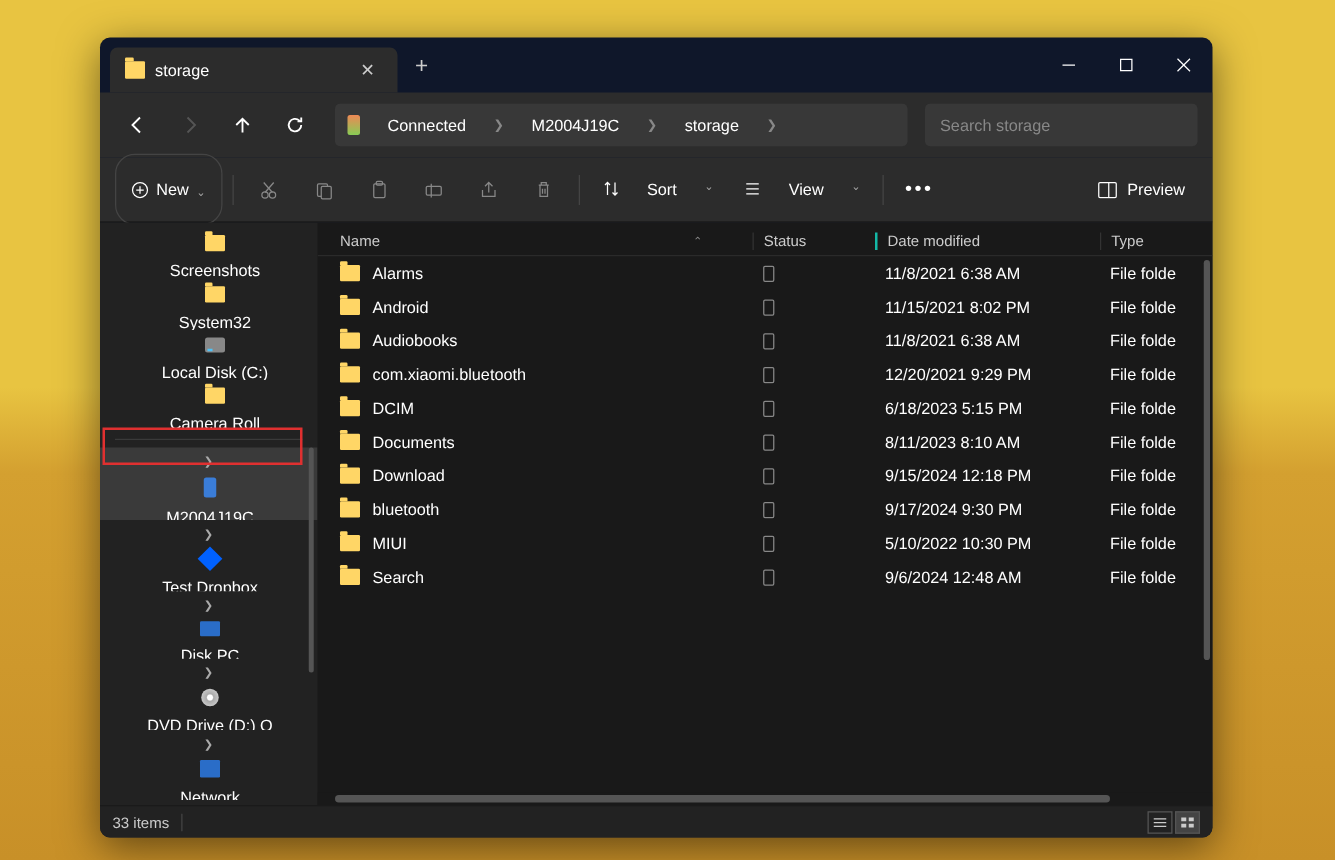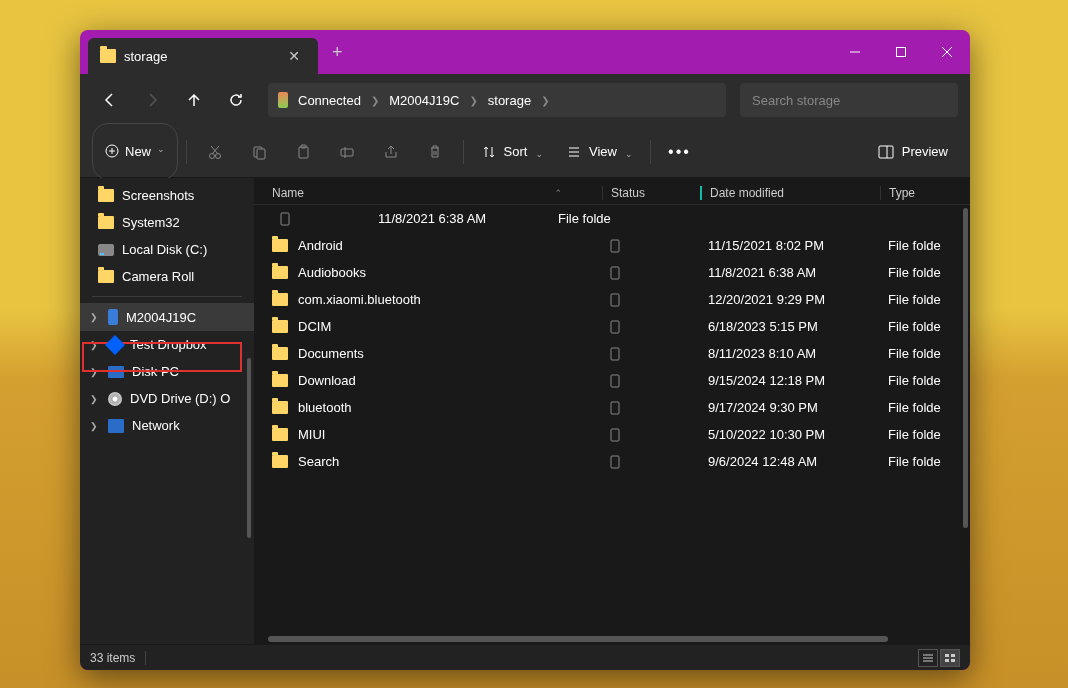--- a/index.html
+++ b/index.html
@@ -1,42 +1,42 @@
 <!DOCTYPE html>
 <html><head>
 <meta charset="utf-8">
 <style>
 * { margin: 0; padding: 0; box-sizing: border-box; font-family: 'Segoe UI', Tahoma, sans-serif; }
 body { width: 1068px; height: 688px; background: linear-gradient(180deg, #e8c441 0%, #e8c441 45%, #d4a030 55%, #c89028 100%); overflow: hidden; position: relative; }
-.window { position: absolute; left: 80px; top: 30px; width: 890px; height: 640px; background: #a21caf; border-radius: 8px; box-shadow: 0 8px 32px rgba(0,0,0,0.5); display: flex; flex-direction: column; overflow: hidden; }
+.window { position: absolute; left: 80px; top: 30px; width: 890px; height: 640px; background: #0f172a; border-radius: 8px; box-shadow: 0 8px 32px rgba(0,0,0,0.5); display: flex; flex-direction: column; overflow: hidden; }
 .titlebar { height: 44px; display: flex; align-items: center; padding: 0 0 0 8px; }
 .tab { display: flex; align-items: center; background: #2c2c2c; border-radius: 6px 6px 0 0; padding: 8px 12px; gap: 8px; height: 36px; margin-top: 8px; min-width: 230px; }
 .tab-icon { width: 16px; height: 14px; background: #ffd666; border-radius: 1px; position: relative; }
 .tab-icon::before { content: ''; position: absolute; top: -3px; left: 0; width: 7px; height: 3px; background: #ffd666; border-radius: 1px 1px 0 0; }
 .tab-title { color: #fff; font-size: 13px; flex: 1; }
 .tab-close { color: #ccc; font-size: 14px; padding: 2px 6px; cursor: pointer; }
 .newtab { color: #ccc; font-size: 18px; padding: 0 14px; cursor: pointer; }
 .wincontrols { margin-left: auto; display: flex; }
 .wincontrol { width: 46px; height: 44px; display: flex; align-items: center; justify-content: center; color: #fff; cursor: pointer; font-size: 13px; }
 .navbar { height: 52px; display: flex; align-items: center; padding: 0 12px; gap: 6px; background: #2c2c2c; }
 .nav-btn { width: 36px; height: 36px; display: flex; align-items: center; justify-content: center; color: #ccc; cursor: pointer; border-radius: 4px; }
 .nav-btn.disabled { color: #555; }
-.addressbar { flex: 1; height: 34px; background: #383838; border-radius: 4px; display: flex; align-items: center; padding: 0 10px; gap: 10px; color: #fff; font-size: 13px; margin: 0 8px; }
+.addressbar { flex: 1; height: 34px; background: #383838; border-radius: 4px; display: flex; align-items: center; padding: 0 10px; gap: 22px; color: #fff; font-size: 13px; margin: 0 8px; }
 .crumb { display: flex; align-items: center; gap: 10px; cursor: pointer; }
 .crumb-sep { color: #888; font-size: 10px; }
 .searchbox { width: 218px; height: 34px; background: #383838; border-radius: 4px; display: flex; align-items: center; padding: 0 12px; color: #888; font-size: 13px; }
 .toolbar { height: 52px; display: flex; align-items: center; padding: 0 12px; gap: 4px; background: #2c2c2c; border-bottom: 1px solid #1a1a1a; }
-.tool-new { display: flex; align-items: flex-start; gap: 6px; padding: 20px 12px; border: 1px solid #444; border-radius: 16px; color: #fff; font-size: 13px; cursor: pointer; }
+.tool-new { display: flex; align-items: flex-end; gap: 6px; padding: 20px 12px; border: 1px solid #444; border-radius: 16px; color: #fff; font-size: 13px; cursor: pointer; }
 .tool-btn { width: 40px; height: 36px; display: flex; align-items: center; justify-content: center; color: #888; cursor: pointer; }
 .tool-sep { width: 1px; height: 24px; background: #444; margin: 0 4px; }
-.tool-sort, .tool-view { display: flex; align-items: flex-end; gap: 8px; padding: 6px 10px; color: #fff; font-size: 13px; cursor: pointer; }
+.tool-sort, .tool-view { display: flex; align-items: flex-start; gap: 22px; padding: 6px 10px; color: #fff; font-size: 13px; cursor: pointer; }
 .tool-preview { margin-left: auto; display: flex; align-items: center; gap: 8px; padding: 6px 10px; color: #fff; font-size: 13px; cursor: pointer; }
 .body { flex: 1; display: flex; background: #191919; overflow: hidden; }
 .sidebar { width: 174px; background: #222; display: flex; flex-direction: column; padding: 4px 0; overflow: hidden; position: relative; }
-.side-item { display: flex; align-items: center; gap: 8px; padding: 6px 8px 6px 18px; color: #fff; font-size: 13px; cursor: pointer; white-space: nowrap; overflow: hidden; }
+.side-item { display: flex; align-items: center; gap: 8px; padding: 6px 8px 6px 18px; color: #fff; font-size: 13px; cursor: pointer; white-space: nowrap; overflow: hidden; flex-direction: column; }
 .side-item.l2 { padding-left: 10px; }
 .side-item.selected { background: #3a3a3a; }
 .side-highlight { border: 2px solid #e03030; position: absolute; pointer-events: none; }
 .side-chev { color: #aaa; font-size: 9px; width: 10px; }
 .side-sep { height: 1px; background: #3a3a3a; margin: 6px 12px; }
 .folder-ico { width: 16px; height: 13px; background: #ffd666; border-radius: 1px; position: relative; flex-shrink: 0; }
 .folder-ico::before { content: ''; position: absolute; top: -3px; left: 0; width: 6px; height: 3px; background: #ffd666; border-radius: 1px 1px 0 0; }
 .disk-ico { width: 16px; height: 12px; background: #888; border-radius: 2px; flex-shrink: 0; position: relative; }
 .disk-ico::after { content:''; position:absolute; bottom:1px; left:2px; width:4px; height:2px; background:#4fc3f7; }
 .phone-ico { width: 10px; height: 16px; background: #3a7dd8; border-radius: 2px; flex-shrink: 0; }
@@ -268,20 +268,24 @@
         <div class="col-name">
             <span>Name</span>
             <span class="sort-arrow">⌃</span>
           </div>
         <div class="col-status">Status</div>
         <div class="col-date">Date modified</div>
         <div class="col-type">Type</div>
       </div>
       <div class="filelist" id="filelist">
           <div class="filerow">
+            <div class="fcell-name">
+              <span class="folder-ico"></span>
+              <span>Alarms</span>
+            </div>
             <div class="fcell-status">
               <svg width="10" height="14">
                 <rect x="1" y="1" width="8" height="12" rx="1" stroke="#888" fill="none"></rect>
               </svg>
             </div>
             <div class="fcell-date">11/8/2021 6:38 AM</div>
             <div class="fcell-type">File folde</div>
           </div>
           <div class="filerow">
             <div class="fcell-name">

